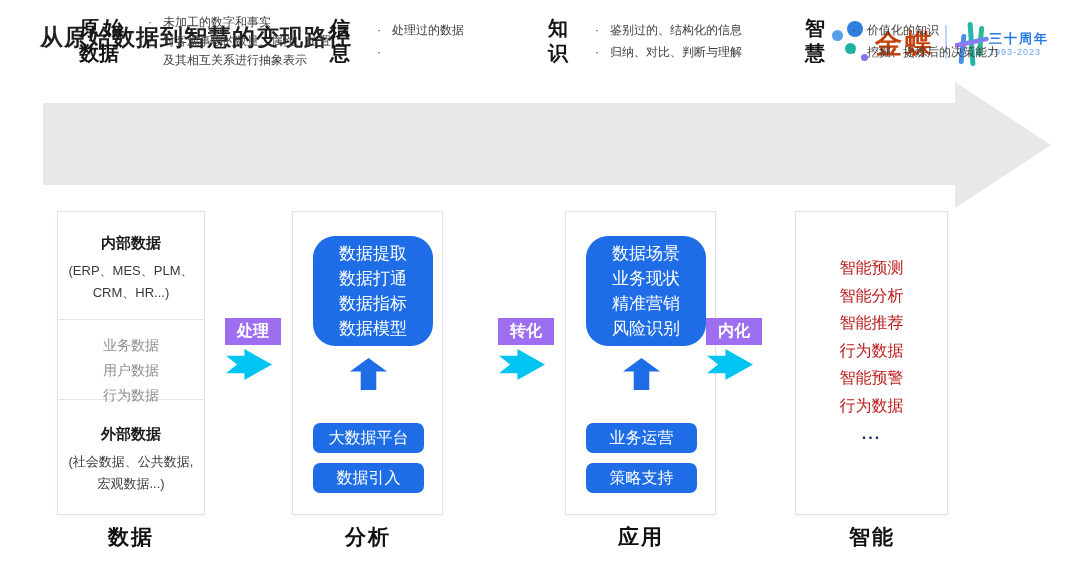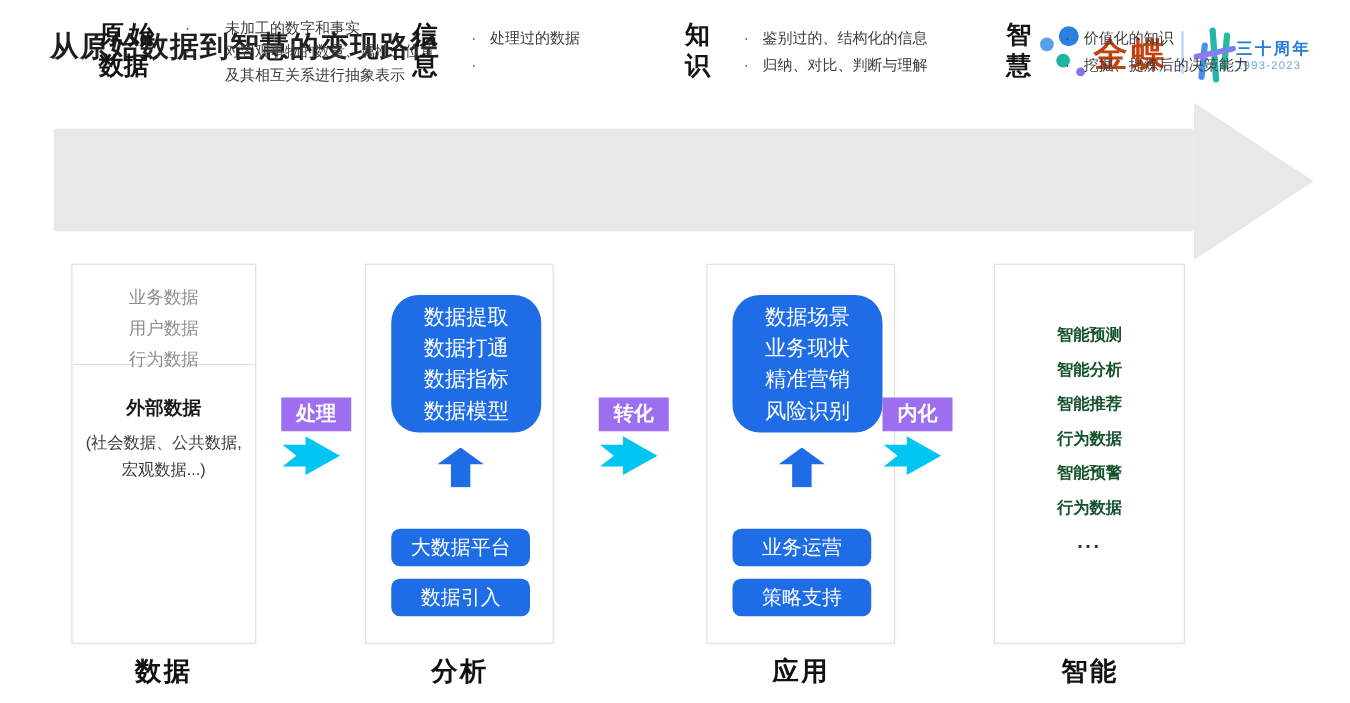--- a/index.html
+++ b/index.html
@@ -27,21 +27,21 @@
   .banner-head { position:absolute; left:955px; top:82px; width:96px; height:126px; background:#e8e8e8;
                  clip-path:polygon(0 0, 100% 50%, 0 100%); }
   .stage-group { position:absolute; top:0; height:82px; display:flex; align-items:center; }
   .stage-title { font-size:20px; font-weight:bold; color:#141414; line-height:25px; text-align:justify; }
   .w2 { width:44px; }  
   .w1 { width:22px; }  
   .stage-points { margin-left:14px; font-size:12px; color:#3d3d3d; }
   .point-row { display:flex; align-items:flex-start; line-height:19px; }
   .point-dot { width:26px; text-align:center; color:#3d3d3d; flex:0 0 26px; }
   .point-text { white-space:normal; }
-  .g1 { left:20px; }  .g1 .point-text { width:178px;margin-left:17px; }
+  .g1 { left:20px; }  .g1 .point-text { width:178px; }
   .g2 { left:287px; } .g2 .point-row { line-height:22px; }
   .g3 { left:505px; } .g3 .point-row { line-height:22px; }
   .g4 { left:762px; } .g4 .point-row { line-height:22px; }
 
   
   .col-box { position:absolute; top:211px; height:304px; background:#fff; border:1px solid #e2e2e2;
              box-shadow:0 1px 3px rgba(0,0,0,0.05); }
   .col-data        { left:57px;  width:148px; }
   .col-analysis    { left:292px; width:151px; }
   .col-application { left:565px; width:151px; }
@@ -58,26 +58,26 @@
   .main-box { position:absolute; left:20px; top:24px; width:120px; height:110px; background:#1e6de6;
               border-radius:22px; color:#fff; font-size:17px; line-height:25px; text-align:center;
               display:flex; align-items:center; justify-content:center; white-space:pre-line; }
   .up-arrow { position:absolute; left:57px; top:146px; width:37px; height:32px; background:#1e6de6;
               clip-path:polygon(50% 0%, 100% 42%, 71% 42%, 71% 100%, 29% 100%, 29% 42%, 0% 42%); }
   .node-btn { position:absolute; left:20px; width:111px; height:30px; background:#1e6de6; border-radius:7px;
               color:#fff; font-size:16px; display:flex; align-items:center; justify-content:center; }
   .btn-1 { top:211px; } .btn-2 { top:251px; }
 
   .smart-list { padding-top:42px; text-align:center; }
-  .smart-item { font-size:13px; font-weight:bold; color:#14532d; line-height:27.5px; }
+  .smart-item { font-size:16px; font-weight:normal; color:#b91c1c; line-height:27.5px; }
   .smart-more { font-size:16px; font-weight:bold; color:#1a2d6e; line-height:30px; letter-spacing:2px; }
 
   
   .connector { position:absolute; top:318px; width:56px; }
-  .conn-1 { left:225px; } .conn-2 { left:479px; } .conn-3 { left:706px; }
+  .conn-1 { left:225px; } .conn-2 { left:498px; } .conn-3 { left:706px; }
   .conn-label { width:56px; height:27px; background:#9d6ff0; color:#fff; font-size:16px; font-weight:bold;
                 display:flex; align-items:center; justify-content:center; }
   .conn-arrow { margin-top:4px; margin-left:1px; width:46px; height:31px; background:#00c5f2;
                 clip-path:polygon(0% 22%, 40% 22%, 40% 0%, 100% 50%, 40% 100%, 40% 78%, 0% 78%, 24% 50%); }
 
   
   .stage-label { position:absolute; top:523px; width:148px; text-align:center; font-size:21px; font-weight:bold; color:#111; letter-spacing:2px; }
   .sl-1 { left:57px; } .sl-2 { left:294px; } .sl-3 { left:567px; } .sl-4 { left:798px; }
 </style>
 </head>
@@ -162,20 +162,25 @@
         <span class="point-text">价值化的知识</span>
       </div>
       <div class="point-row">
         <span class="point-dot">·</span>
         <span class="point-text">挖掘、提炼后的决策能力</span>
       </div>
     </div>
   </div>
 
   <div class="col-box col-data">
+    <div class="sect sect-1">
+      <div class="sect-title">内部数据</div>
+      <div class="sect-lines">(ERP、MES、PLM、
+CRM、HR...)</div>
+    </div>
     <div class="sect sect-2">
       <div class="sect-gray">业务数据
 用户数据
 行为数据</div>
     </div>
     <div class="sect sect-3">
       <div class="sect-title">外部数据</div>
       <div class="sect-lines">(社会数据、公共数据,
 宏观数据...)</div>
     </div>

